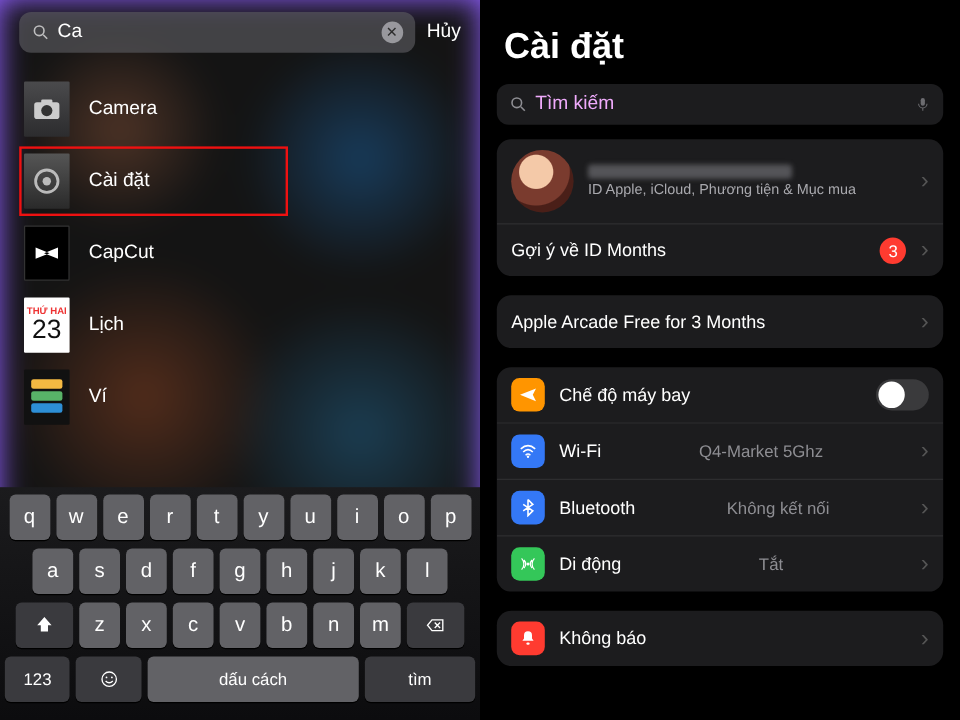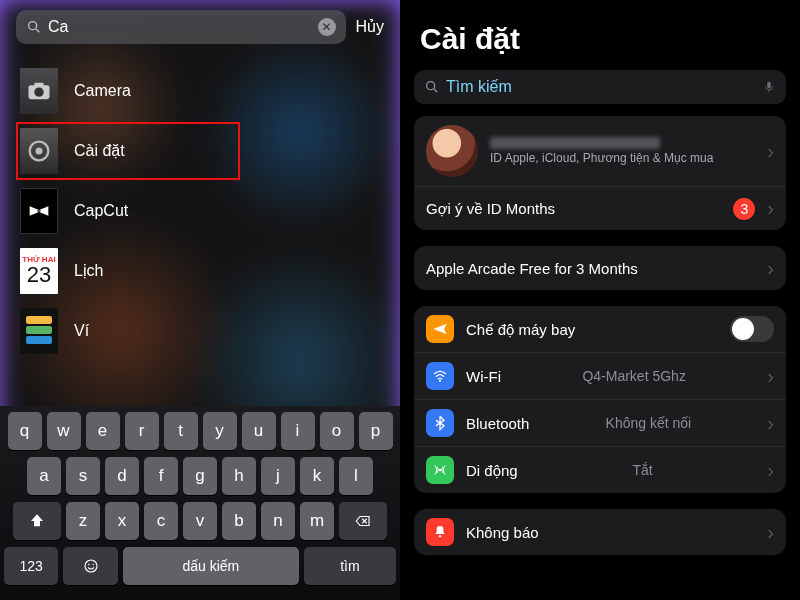--- a/index.html
+++ b/index.html
@@ -54,21 +54,21 @@
   .key.ret { max-width:none; flex:2.2; background:#3a3a3e; font-size:14px; }
   .key.num { max-width:none; flex:1.3; font-size:14px; }
   .key svg{width:18px;height:18px;}
   .krow.r2 { padding:0 18px; }
   .krow.r4 { gap:5px;text-align:center; }
 
   
   .right-inner { display:flex; flex-direction:column; height:100%; padding:0; color:#fff; }
   .title { font-size:30px; font-weight:700; padding:22px 20px 8px; }
   .sbar2 { margin:6px 14px 12px; background:#1c1c1e; border-radius:10px; height:34px; display:flex; align-items:center; padding:0 10px; }
-  .sbar2 .ph { flex:1; color:#7dd3fc; font-size:16px; }
+  .sbar2 .ph { flex:1; color:#f0abfc; font-size:16px; }
   .sbar2 .mic { width:14px; opacity:.7; }
   .group { margin:0 14px 16px; background:#1c1c1e; border-radius:12px; overflow:hidden; position:relative; }
   .group.hlg::after{ content:""; position:absolute; inset:-3px; border:2.5px solid #e11; border-radius:2px; pointer-events:none;}
   .row { display:flex; align-items:center; padding:9px 12px; min-height:44px; gap:12px; position:relative; }
   .row + .row { border-top:1px solid rgba(255,255,255,.08); }
   .row .chev { color:#555; font-size:20px; margin-left:auto; }
   .row .label { color:#fff; font-size:15px; flex:1; }
   .row .val { color:#8e8e93; font-size:14px; }
   .avatar { width:52px; height:52px; border-radius:50%; background:radial-gradient(circle at 40% 35%, #f4c9a8 0 30%, #7a3b2e 32% 60%, #4a1f18 62% 100%); flex-shrink:0; }
   .profile-text { display:flex; flex-direction:column; gap:2px; flex:1; }
@@ -184,21 +184,21 @@
     <div class="krow r4">
       <div class="key dark num">123</div>
       <div class="key dark num">
             <svg viewBox="0 0 24 24">
               <circle cx="12" cy="12" r="8" fill="none" stroke="#fff" stroke-width="1.5"></circle>
               <circle cx="9" cy="10" r="1" fill="#fff"></circle>
               <circle cx="15" cy="10" r="1" fill="#fff"></circle>
               <path d="M8 14 Q12 18 16 14" fill="none" stroke="#fff" stroke-width="1.5"></path>
             </svg>
           </div>
-      <div class="key space">dấu kiếm</div>
+      <div class="key space">dấu cách</div>
       <div class="key ret">tìm</div>
     </div>
   </div>
  </div>
 </div>
 
 <div class="phone right">
  <div class="right-inner">
   <div class="title">Cài đặt</div>
   <div class="sbar2">

